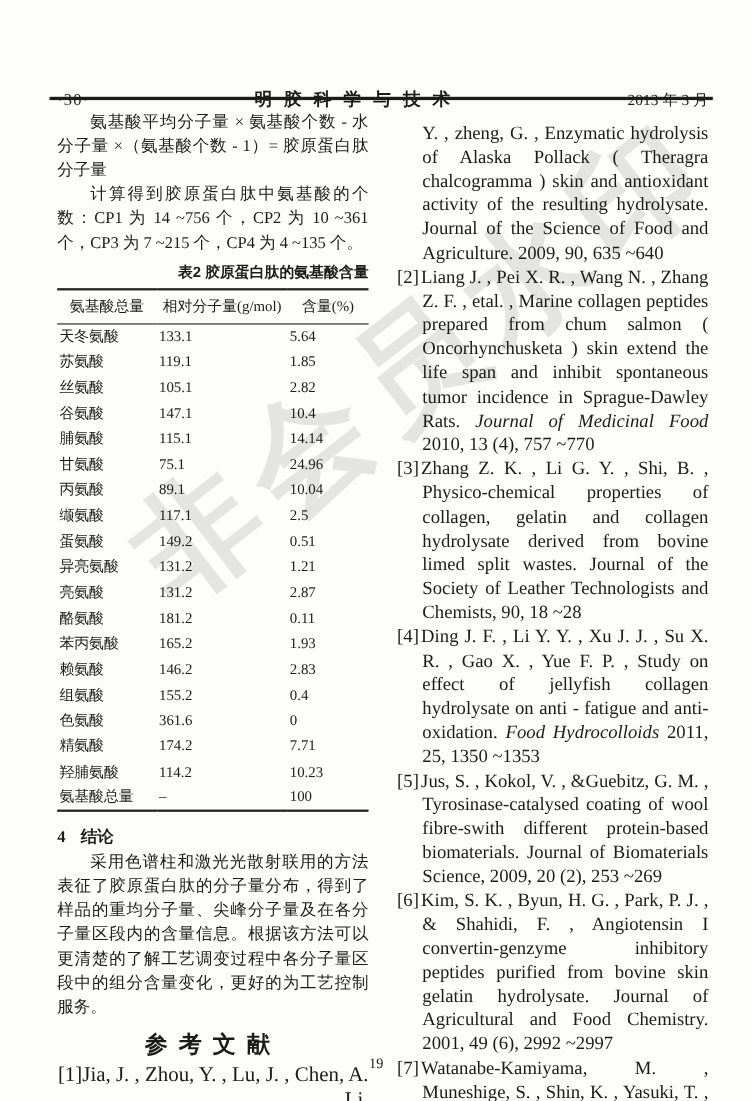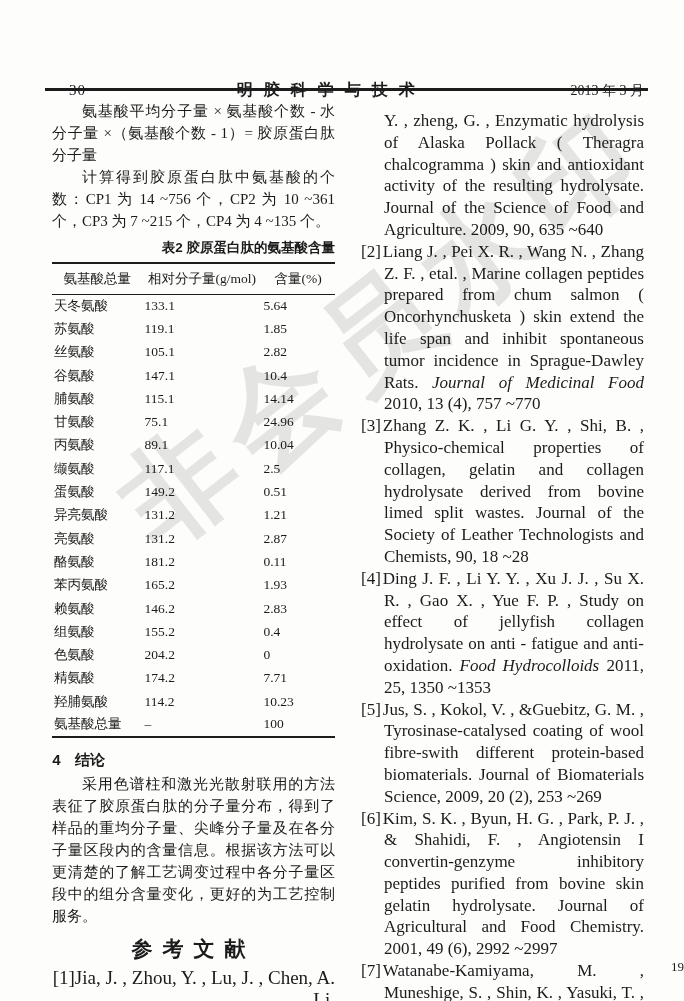--- a/index.html
+++ b/index.html
@@ -24,21 +24,21 @@
     color: rgba(186,186,186,0.38);
     transform: rotate(-38deg);
     transform-origin: 50% 50%;
     white-space: nowrap;
     z-index: 0;
     user-select: none;
     font-family: "Liberation Sans", "DejaVu Sans", sans-serif;
   }
   
   .header {
-    position: absolute; top: 60px; left: 63px; right: 40px;
+    position: absolute; top: 60px; left: 52px; right: 40px;
     display: flex; justify-content: space-between; align-items: baseline;
     z-index: 1;
   }
   .page-marker { font-size: 15px; letter-spacing: 1px; }
   .journal-title { font-size: 16px; font-weight: 700; letter-spacing: 11px; margin-top: 20px; }
   .issue-date { font-size: 14px; }
   .double-rule {
     position: absolute; top: 88px; left: 45px; right: 36px;
     height: 3px;
     border-top: 2px solid #1c1c1c;
@@ -77,21 +77,21 @@
   table.amino tbody td {
     height: 23.3px; text-align: left; vertical-align: middle;
     padding: 0 2px;
   }
   table.amino col.c1 { width: 32%; }
   table.amino col.c2 { width: 42%; }
   table.amino col.c3 { width: 26%; }
 
   .conclusion-heading {
     margin-top: 13px; font-size: 15px; font-weight: 700;
-    font-family: Liberation Mono, monospace;
+    font-family: Liberation Serif, serif;
   }
   .conclusion-heading .sec-no { margin-right: 14px; }
   .conclusion-par {
     font-size: 15px; line-height: 22px;
     text-align: justify; text-indent: 2em; margin-top: 3px;
   }
   .refs-heading {
     text-align: center; font-weight: 700; font-size: 21px;
     letter-spacing: 10px; margin: 8px 0 4px 0;
     font-family: "Liberation Sans", "DejaVu Sans", sans-serif;
@@ -104,21 +104,21 @@
     text-align: justify;
     padding-left: 1.35em;
     text-indent: -1.35em;
   }
   .ref.cont { text-indent: 0; }
   .ref-label { padding-right: 2px; }
 
   
   .footer {
     position: absolute; bottom: 26px; left: 0; right: 0;
-    text-align: right; font-size: 13px; z-index: 1;
+    text-align: center; font-size: 13px; z-index: 1;
   }
 </style>
 </head>
 <body>
 
 <div class="page">
 
   <div class="watermark">非会员水印</div>
 
   <div class="header">
@@ -220,21 +220,21 @@
               <td>146.2</td>
               <td>2.83</td>
             </tr>
             <tr>
               <td>组氨酸</td>
               <td>155.2</td>
               <td>0.4</td>
             </tr>
             <tr>
               <td>色氨酸</td>
-              <td>204.2</td>
+              <td>361.6</td>
               <td>0</td>
             </tr>
             <tr>
               <td>精氨酸</td>
               <td>174.2</td>
               <td>7.71</td>
             </tr>
             <tr>
               <td>羟脯氨酸</td>
               <td>114.2</td>

